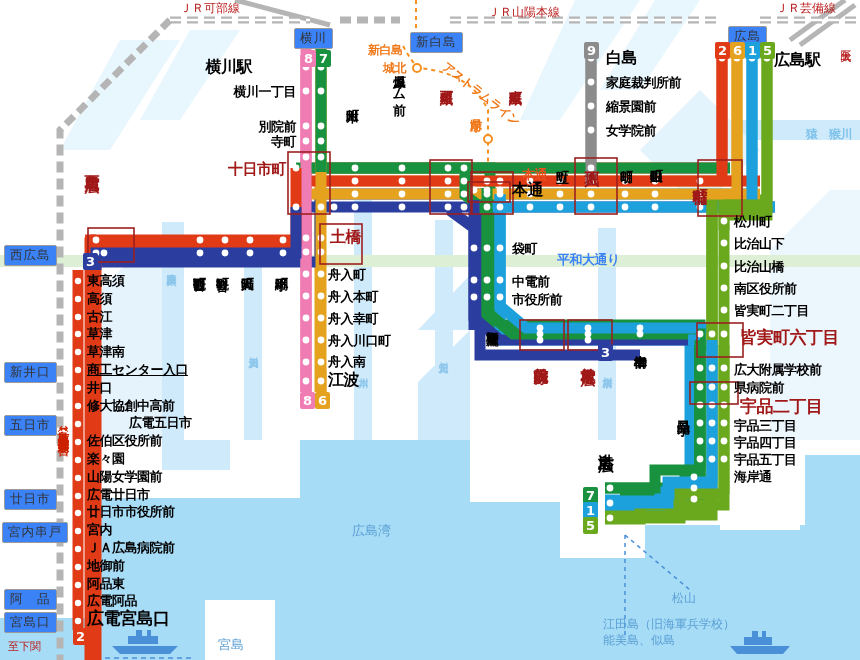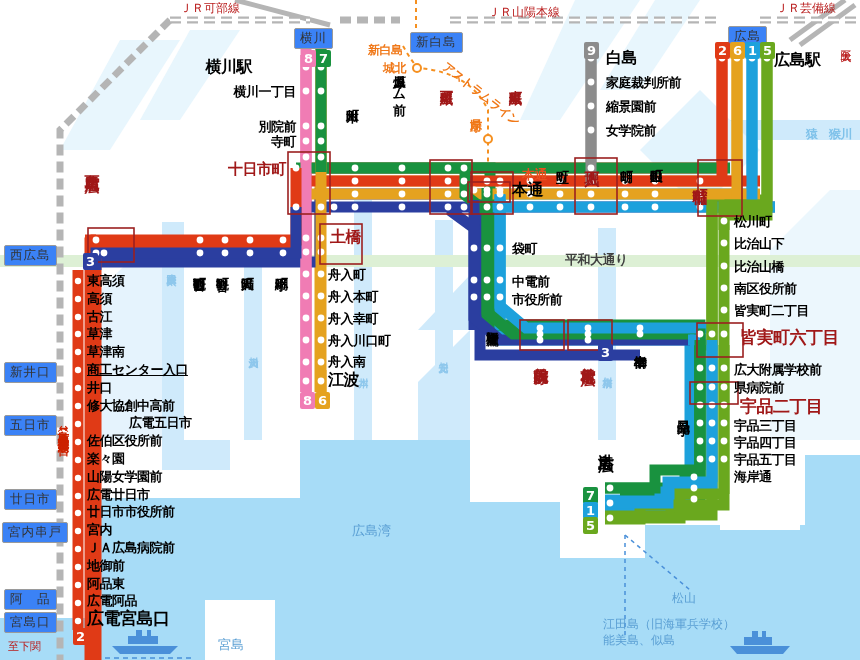--- a/index.html
+++ b/index.html
@@ -12,21 +12,21 @@
   .st{font-size:13px;color:#000;font-weight:bold;letter-spacing:-0.5px;}
   .st-red{font-size:15px;color:#a01818;font-weight:bold;letter-spacing:-0.5px;}
   .st-red-s{font-size:13px;color:#a01818;font-weight:bold;letter-spacing:-0.5px;}
   .st-org{font-size:12px;color:#f07818;font-weight:bold;letter-spacing:-0.5px;}
   .st-big{font-size:17px;color:#a01818;font-weight:bold;letter-spacing:-0.5px;}
   .st-b{font-size:16px;color:#000;font-weight:bold;letter-spacing:-0.5px;}
   .jr{font-size:12px;color:#b91c1c;letter-spacing:0px;}
   .sea{font-size:12px;color:#5a9fd4;letter-spacing:0px;}
   .sea-b{font-size:13px;color:#5a9fd4;letter-spacing:0px;}
   .riv{font-size:10px;color:#8ec7ec;font-weight:bold;letter-spacing:-0.5px;}
-  .peace{font-size:13px;color:#404040;font-weight:bold;letter-spacing:-0.5px;margin-left:8px;}
+  .peace{font-size:13px;color:#3b82f6;font-weight:bold;letter-spacing:-0.5px;}
   .jrbox{position:absolute;border:1px solid #9a9a9a;background:#3b82f6;color:#333;
          font-size:12.5px;padding:1px 5px;border-radius:2px;letter-spacing:1px;}
   .badge{position:absolute;width:15px;height:17px;border-radius:2px;color:#fff;
          font-size:13px;font-weight:bold;text-align:center;line-height:17px;
          font-family:"DejaVu Sans","Liberation Sans",sans-serif;}
 </style>
 </head>
 <body>
 
 <div id="map">

